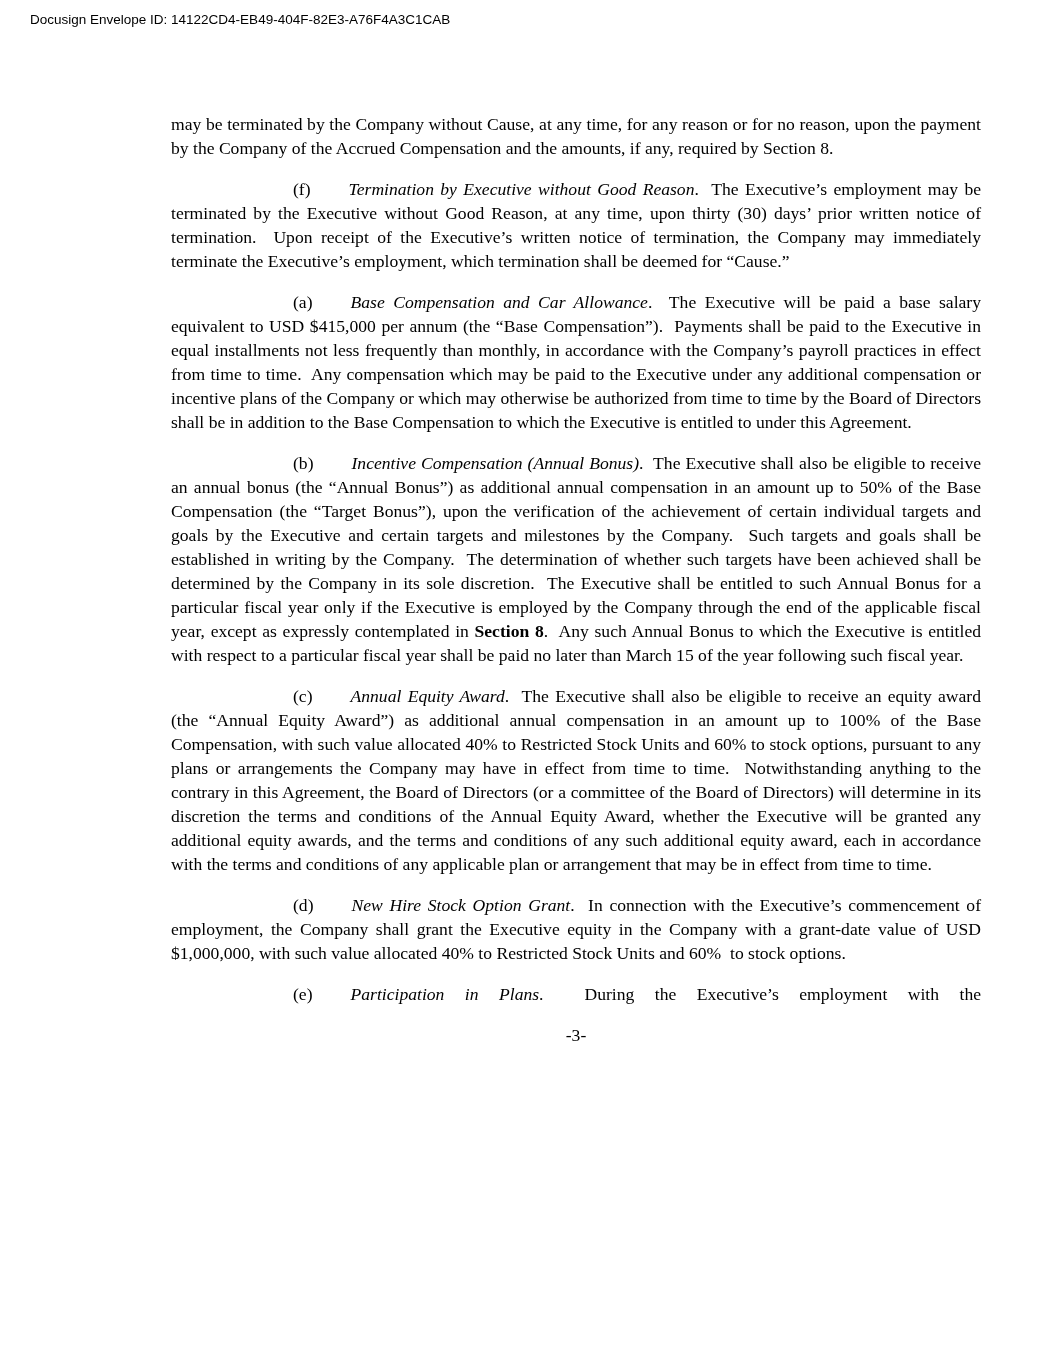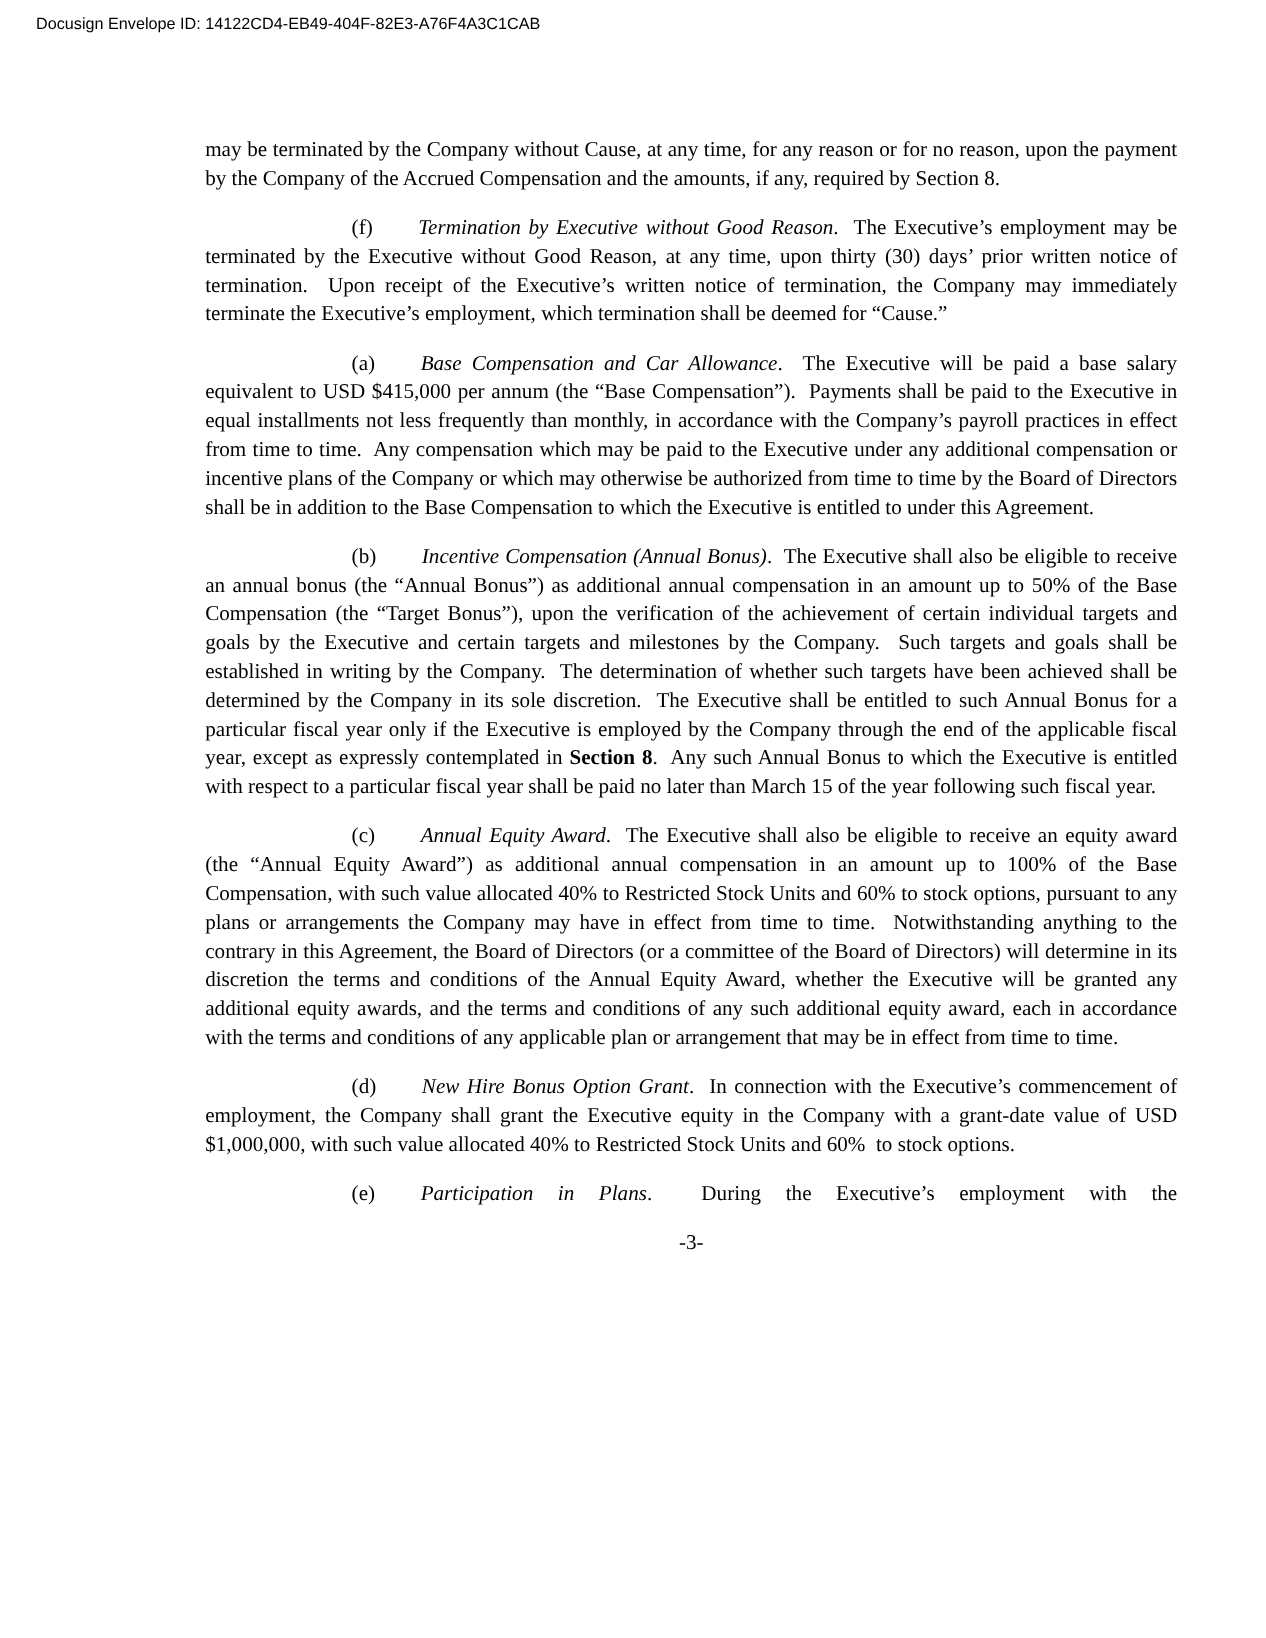--- a/index.html
+++ b/index.html
@@ -56,20 +56,20 @@
 
     <p class="ind-letter"><span>(f)</span><span class="tab"></span><span class="it">Termination by Executive without Good Reason</span><span>.&nbsp; The Executive’s employment may be terminated by the Executive without Good Reason, at any time, upon thirty (30) days’ prior written notice of termination.&nbsp; Upon receipt of the Executive’s written notice of termination, the Company may immediately terminate the Executive’s employment, which termination shall be deemed for “Cause.”</span></p>
 
 
     <p class="ind-letter"><span>(a)</span><span class="tab"></span><span class="it">Base Compensation and Car Allowance</span><span>.&nbsp; The Executive will be paid a base salary equivalent to USD $415,000 per annum (the “</span><span class="u">Base Compensation</span><span>”).&nbsp; Payments shall be paid to the Executive in equal installments not less frequently than monthly, in accordance with the Company’s payroll practices in effect from time to time.&nbsp; Any compensation which may be paid to the Executive under any additional compensation or incentive plans of the Company or which may otherwise be authorized from time to time by the Board of Directors shall be in addition to the Base Compensation to which the Executive is entitled to under this Agreement.</span></p>
 
     <p class="ind-letter"><span>(b)</span><span class="tab"></span><span class="it">Incentive Compensation (Annual Bonus)</span><span>.&nbsp; The Executive shall also be eligible to receive an annual bonus (the “</span><span class="u">Annual Bonus</span><span>”) as additional annual compensation in an amount up to 50% of the Base Compensation (the “</span><span class="u">Target Bonus</span><span>”), upon the verification of the achievement of certain individual targets and goals by the Executive and certain targets and milestones by the Company.&nbsp; Such targets and goals shall be established in writing by the Company.&nbsp; The determination of whether such targets have been achieved shall be determined by the Company in its sole discretion.&nbsp; The Executive shall be entitled to such Annual Bonus for a particular fiscal year only if the Executive is employed by the Company through the end of the applicable fiscal year, except as expressly contemplated in </span><span class="b">Section 8</span><span>.&nbsp; Any such Annual Bonus to which the Executive is entitled with respect to a particular fiscal year shall be paid no later than March 15 of the year following such fiscal year.</span></p>
 
     <p class="ind-letter"><span>(c)</span><span class="tab"></span><span class="it">Annual Equity Award</span><span>.&nbsp; The Executive shall also be eligible to receive an equity award (the “</span><span class="u">Annual Equity Award</span><span>”) as additional annual compensation in an amount up to 100% of the Base Compensation, with such value allocated 40% to Restricted Stock Units and 60% to stock options, pursuant to any plans or arrangements the Company may have in effect from time to time.&nbsp; Notwithstanding anything to the contrary in this Agreement, the Board of Directors (or a committee of the Board of Directors) will determine in its discretion the terms and conditions of the Annual Equity Award, whether the Executive will be granted any additional equity awards, and the terms and conditions of any such additional equity award, each in accordance with the terms and conditions of any applicable plan or arrangement that may be in effect from time to time.</span></p>
 
-    <p class="ind-letter"><span>(d)</span><span class="tab"></span><span class="it">New Hire Bonus Option Grant</span><span>.&nbsp; In connection with the Executive’s commencement of employment, the Company shall grant the Executive equity in the Company with a grant-date value of USD $1,000,000, with such value allocated 40% to Restricted Stock Units and 60%&nbsp; to stock options.</span></p>
+    <p class="ind-letter"><span>(d)</span><span class="tab"></span><span class="it">New Hire Stock Option Grant</span><span>.&nbsp; In connection with the Executive’s commencement of employment, the Company shall grant the Executive equity in the Company with a grant-date value of USD $1,000,000, with such value allocated 40% to Restricted Stock Units and 60%&nbsp; to stock options.</span></p>
 
     <p class="ind-letter p-last"><span>(e)</span><span class="tab"></span><span class="it">Participation in Plans</span><span>.&nbsp; During the Executive’s employment with the</span></p>
 
     <div class="page-footer">-3-</div>
 
   </div>
 </div>
 
 </body></html>

